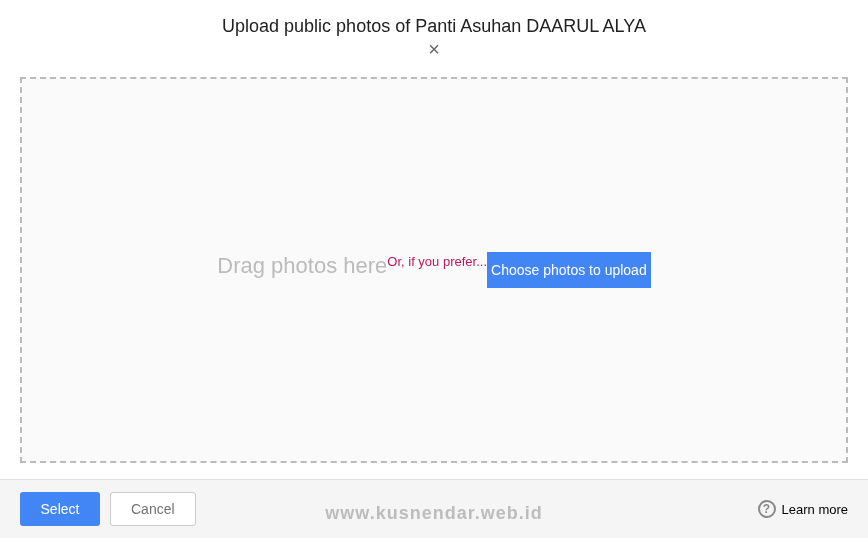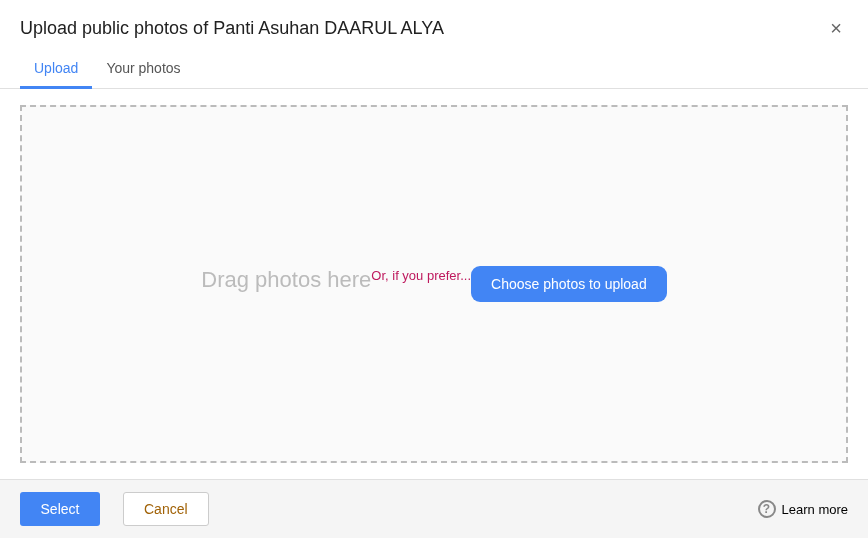--- a/index.html
+++ b/index.html
@@ -26,20 +26,21 @@
       display: flex;
       flex-direction: column;
       position: relative;
     }
 
     .dialog-header {
       display: flex;
       align-items: center;
       justify-content: space-between;
       padding: 16px 20px 0 20px;
+      flex-direction: column;
     }
 
     .dialog-title {
       font-size: 18px;
       font-weight: normal;
       color: #212121;
     }
 
     .close-btn {
       font-size: 20px;
@@ -100,54 +101,54 @@
     .drop-text-sub {
       font-size: 13px;
       color: #be185d;
       margin-bottom: 18px;
     }
 
     .choose-btn {
       background: #4285f4;
       color: #fff;
       border: none;
-      padding: 10px 20px;
-      font-size: 14px;
-      border-radius: 9px;
+      padding: 10px 4px;
+      font-size: 14px;
+      border-radius: 0;
       cursor: pointer;
     }
 
     .dialog-footer {
       display: flex;
       align-items: center;
       padding: 12px 20px;
       border-top: 1px solid #e0e0e0;
       background: #f5f5f5;
       position: relative;
     }
 
     .footer-left {
       display: flex;
-      gap: 23px;
+      gap: 10px;
     }
 
     .btn-select {
       background: #4285f4;
       color: #fff;
       border: none;
       padding: 8px 20px;
       font-size: 14px;
       border-radius: 3px;
       cursor: pointer;
       min-width: 80px;
     }
 
     .btn-cancel {
       background: #fff;
-      color: #a16207;
+      color: #737373;
       border: 1px solid #ccc;
       padding: 8px 20px;
       font-size: 14px;
       border-radius: 3px;
       cursor: pointer;
       min-width: 80px;
     }
 
     .footer-right {
       margin-left: auto;
@@ -193,39 +194,36 @@
 </head>
 <body>
 
 <div class="dialog">
 
   <div class="dialog-header">
     <span class="dialog-title">Upload public photos of Panti Asuhan DAARUL ALYA</span>
     <button class="close-btn">×</button>
   </div>
 
-  <div class="tabs">
-    <a class="tab active">Upload</a>
-    <a class="tab">Your photos</a>
-  </div>
 
   <div class="dialog-body">
     <div class="drop-zone">
       <span class="drop-text-main">Drag photos here</span>
       <span class="drop-text-sub">Or, if you prefer...</span>
       <button class="choose-btn">Choose photos to upload</button>
     </div>
   </div>
 
   <div class="dialog-footer">
     <div class="footer-left">
       <button class="btn-select">Select</button>
       <button class="btn-cancel">Cancel</button>
     </div>
 
+    <span class="watermark">www.kusnendar.web.id</span>
 
     <div class="footer-right">
       <span class="help-icon">?</span>
       <a class="learn-more">Learn more</a>
     </div>
   </div>
 
 </div>
 
 </body></html>

